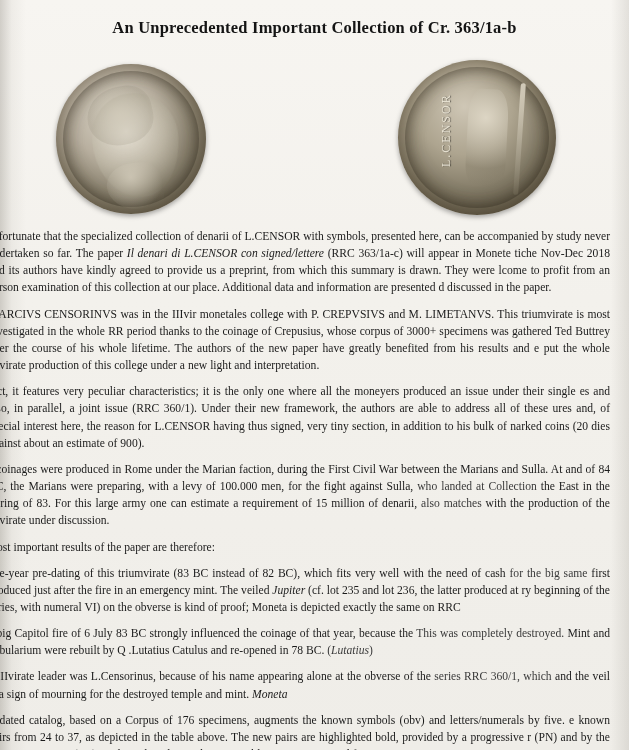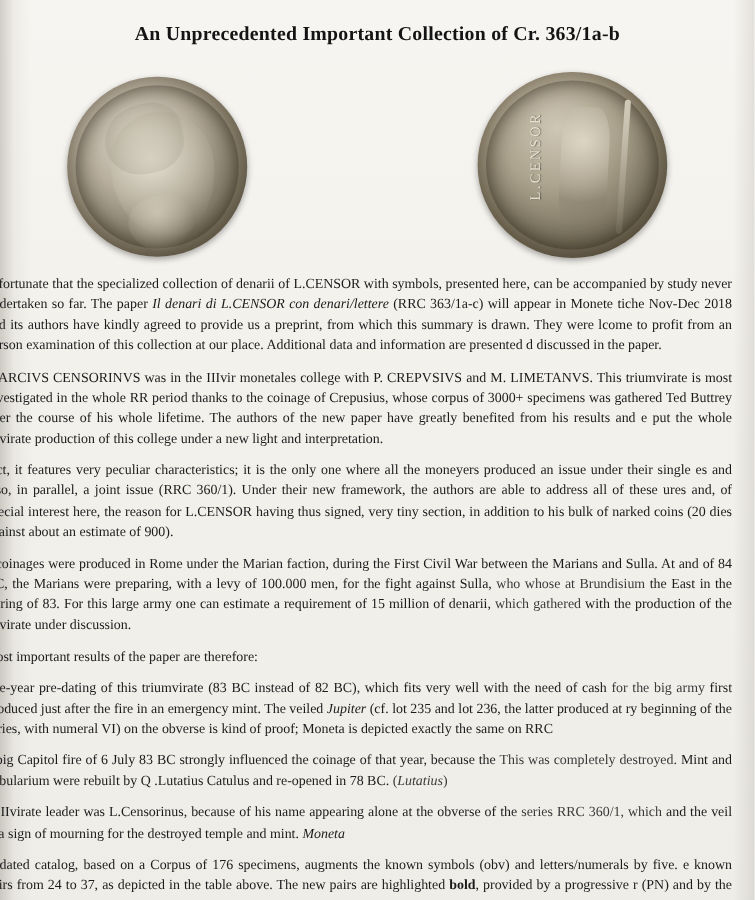--- a/index.html
+++ b/index.html
@@ -160,21 +160,21 @@
     width: 622px;
     font-size: 11.6px;
     line-height: 1.48;
     text-align: justify;
     color: #1b1b1b;
   }
   .body-text p {
     margin: 0 0 9px 0;
   }
   .body-text i { font-style: italic; }
-  .body-text b { font-weight: bold; }
+  .body-text b { font-weight: normal; }
   .faded { color: #3a3a3a; }
 </style>
 </head>
 <body>
 
 <div class="page">
 
   <div class="doc-title">An Unprecedented Important Collection of Cr. 363/1a-b</div>
 
   <div class="coin-band">
@@ -190,48 +190,48 @@
         <div class="rev-legend">L.CENSOR</div>
         <div class="rev-figure"></div>
         <div class="rev-spear"></div>
       </div>
     </div>
   </div>
 
   <div class="body-text">
     <p>
       is fortunate that the specialized collection of denarii of L.CENSOR with symbols, presented here, can be accompanied by
-      study never undertaken so far. The paper <i>Il denari di L.CENSOR con denari/lettere</i> (RRC 363/1a-c) will appear in Monete
+      study never undertaken so far. The paper <i>Il denari di L.CENSOR con signed/lettere</i> (RRC 363/1a-c) will appear in Monete
       tiche Nov-Dec 2018 and its authors have kindly agreed to provide us a preprint, from which this summary is drawn. They were
       lcome to profit from an person examination of this collection at our place. Additional data and information are presented
       d discussed in the paper.
     </p>
     <p>
       MARCIVS CENSORINVS was in the IIIvir monetales college with P. CREPVSIVS and M. LIMETANVS. This triumvirate is
       most investigated in the whole RR period thanks to the coinage of Crepusius, whose corpus of 3000+ specimens was gathered
       Ted Buttrey over the course of his whole lifetime. The authors of the new paper have greatly benefited from his results and
       e put the whole IIIvirate production of this college under a new light and interpretation.
     </p>
     <p>
       fact, it features very peculiar characteristics; it is the only one where all the moneyers produced an issue under their single
       es and also, in parallel, a joint issue (RRC 360/1). Under their new framework, the authors are able to address all of these
       ures and, of special interest here, the reason for L.CENSOR having thus signed, very tiny section, in addition to his bulk of
       narked coins (20 dies against about an estimate of 900).
     </p>
     <p>
       e coinages were produced in Rome under the Marian faction, during the First Civil War between the Marians and Sulla. At
-      and of 84 BC, the Marians were preparing, with a levy of 100.000 men, for the fight against Sulla, <span class="faded">who whose at Brundisium</span>
-      the East in the Spring of 83. For this large army one can estimate a requirement of 15 million of denarii, <span class="faded">which gathered</span>
+      and of 84 BC, the Marians were preparing, with a levy of 100.000 men, for the fight against Sulla, <span class="faded">who landed at Collection</span>
+      the East in the Spring of 83. For this large army one can estimate a requirement of 15 million of denarii, <span class="faded">also matches</span>
       with the production of the IIIvirate under discussion.
     </p>
     <p>
       most important results of the paper are therefore:
     </p>
     <p>
-      one-year pre-dating of this triumvirate (83 BC instead of 82 BC), which fits very well with the need of cash <span class="faded">for the big army</span>
+      one-year pre-dating of this triumvirate (83 BC instead of 82 BC), which fits very well with the need of cash <span class="faded">for the big same</span>
       first produced just after the fire in an emergency mint. The veiled <i>Jupiter</i> (cf. lot 235 and lot 236, the latter produced at
       ry beginning of the series, with numeral VI) on the obverse is kind of proof; Moneta is depicted exactly the same on RRC
     </p>
     <p>
       e big Capitol fire of 6 July 83 BC strongly influenced the coinage of that year, because the <span class="faded">This was completely destroyed.</span>
       Mint and Tabularium were rebuilt by Q .Lutatius Catulus and re-opened in 78 BC.
       <span class="faded">(<i>Lutatius</i>)</span>
     </p>
     <p>
       e IIIvirate leader was L.Censorinus, because of his name appearing alone at the obverse of the <span class="faded">series RRC 360/1, which</span>

